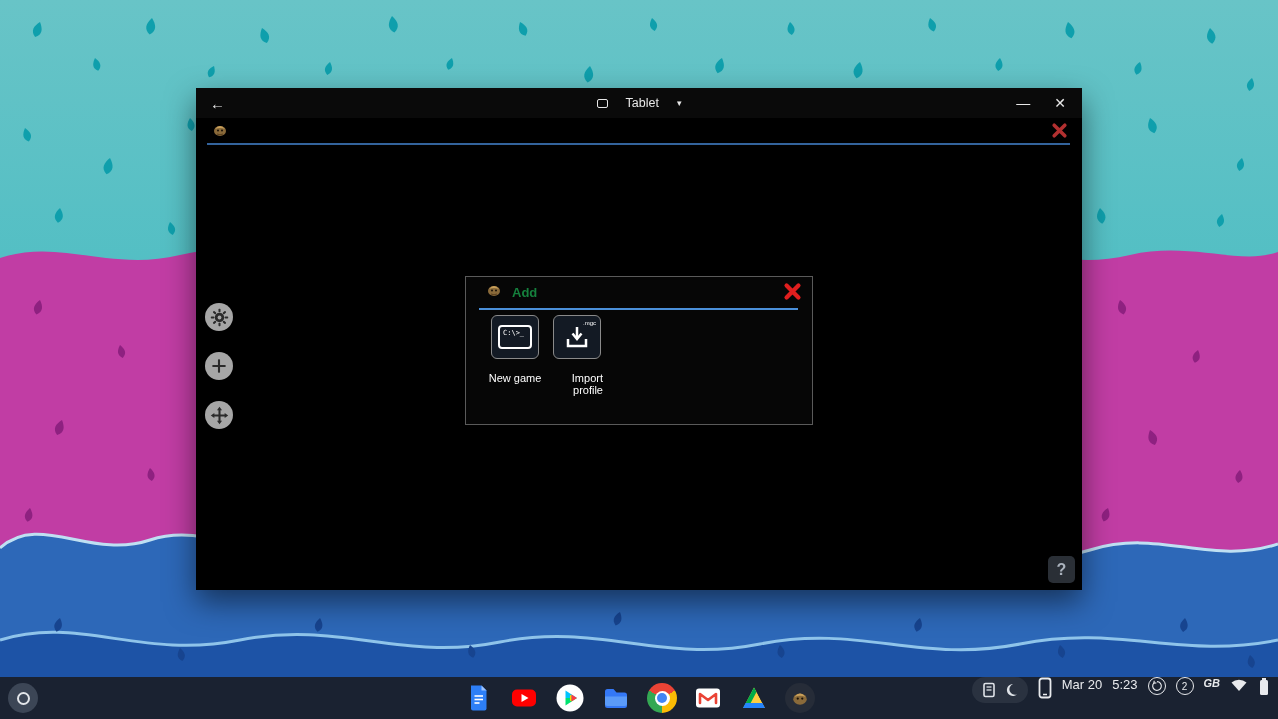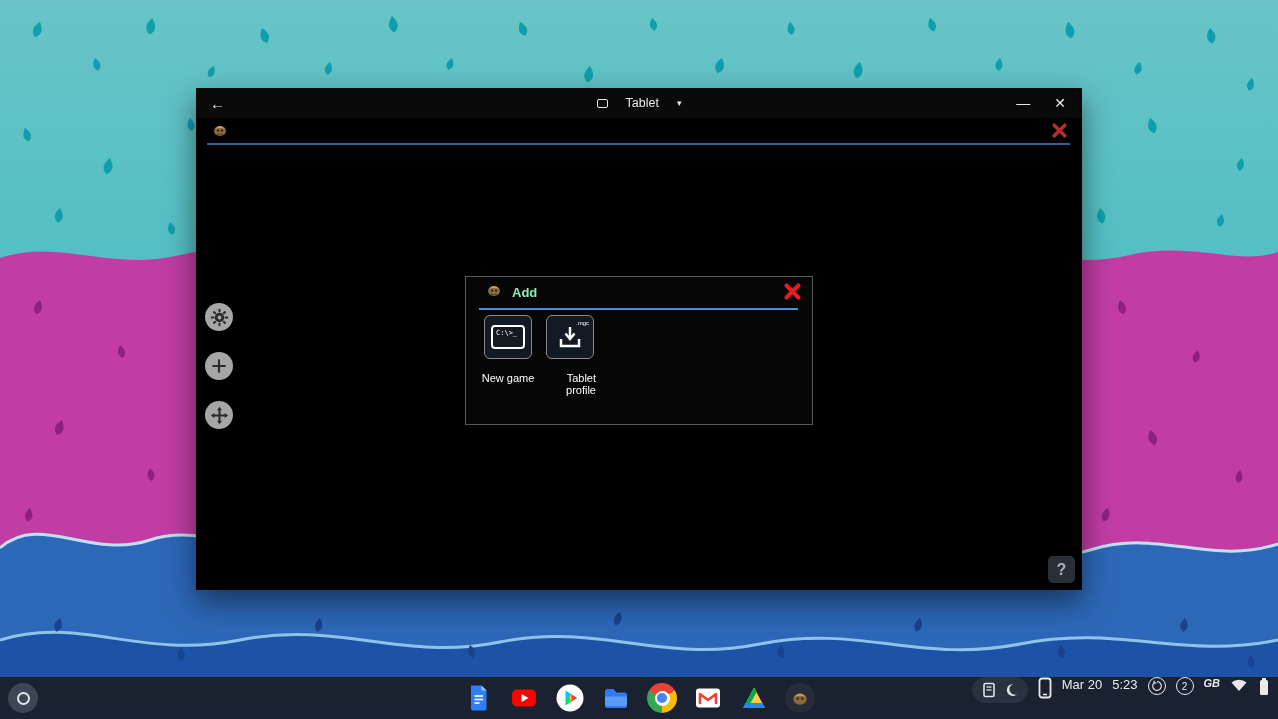--- a/index.html
+++ b/index.html
@@ -28,24 +28,24 @@
 
   .side-toolbar { position:absolute; left:9px; top:185px; display:flex; flex-direction:column; gap:21px; }
   .circle-btn { width:28px; height:28px; border-radius:50%; background:#a6a6a6;
     display:flex; align-items:center; justify-content:center; cursor:pointer; }
 
   
   .dialog { position:absolute; left:269px; top:158px; width:348px; height:149px;
     background:#060606; border:1px solid #5a5a5a; }
   .dialog-header { position:relative; height:30px; display:flex; align-items:center; }
   .dialog-logo { margin-left:20px; }
-  .dialog-title { margin-left:10px; color:#86efac; font-size:13px; font-weight:bold; }
+  .dialog-title { margin-left:10px; color:#15803d; font-size:13px; font-weight:bold; }
   .dialog-close { position:absolute; right:10px; top:5px; cursor:pointer; }
   .dialog-underline { position:absolute; left:13px; right:14px; top:31px; height:2px; background:#4a8fd9; }
-  .dialog-items { position:absolute; left:18px; top:38px; display:flex; gap:14px; }
+  .dialog-items { position:absolute; left:25px; top:38px; display:flex; gap:14px; }
   .tile-wrap { width:48px; display:flex; flex-direction:column; align-items:center; }
   .tile { width:48px; height:44px; background:#131a24; border:1px solid #8a8a8a; border-radius:6px;
     display:flex; align-items:center; justify-content:center; position:relative; cursor:pointer; }
   .tile-label { margin-top:13px; color:#fff; font-size:11px; line-height:12px; text-align:right; white-space:nowrap; }
   .tile-label.wrap { white-space:normal; width:52px; }
   .term-box { width:34px; height:24px; border:2px solid #fff; border-radius:4px; color:#fff;
     font-family:"DejaVu Sans Mono",monospace; font-size:7px; padding:2px 0 0 3px; }
   .import-badge { position:absolute; top:4px; right:4px; color:#fff; font-size:6px; }
 
   .help-btn { position:absolute; left:852px; top:438px; width:27px; height:27px; border-radius:5px;
@@ -252,21 +252,21 @@
         </div>
         <div class="tile-wrap">
           <div class="tile">
             <span class="import-badge">.mgc</span>
             <svg width="28" height="26" viewBox="0 0 28 26">
               <path d="M5 15 V22 H23 V15" fill="none" stroke="#fff" stroke-width="2.5"></path>
               <path d="M14 3 V13" stroke="#fff" stroke-width="2.5"></path>
               <path d="M9.5 9.5 L14 15 L18.5 9.5" fill="none" stroke="#fff" stroke-width="2.5"></path>
             </svg>
           </div>
-          <div class="tile-label wrap">Tablet profile</div>
+          <div class="tile-label wrap">Import profile</div>
         </div>
       </div>
     </div>
 
     <div class="help-btn">?</div>
   </div>
 </div>
 
 <div class="shelf">
   <div class="launcher">

